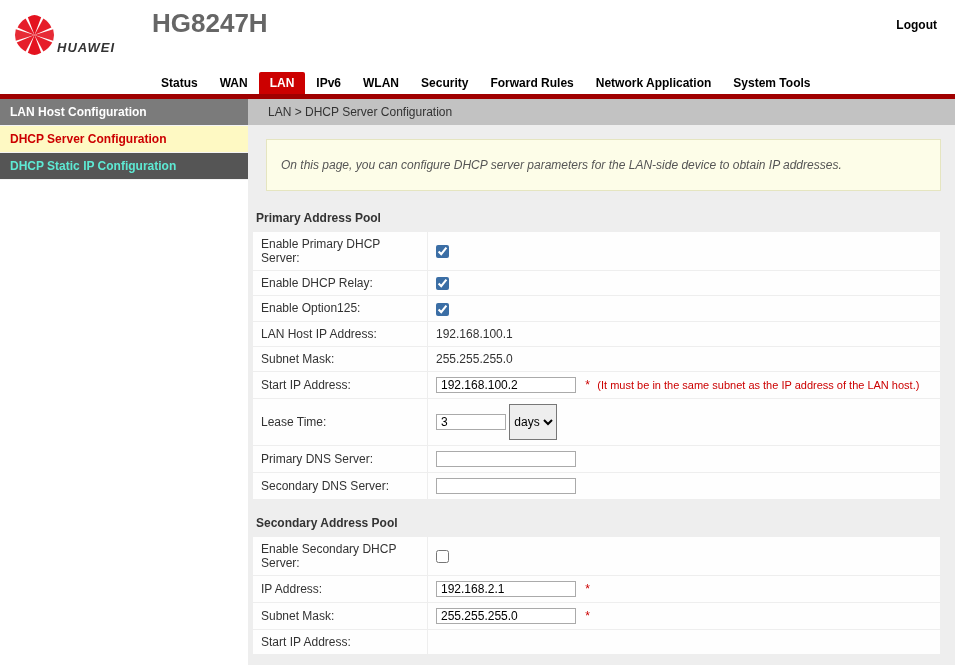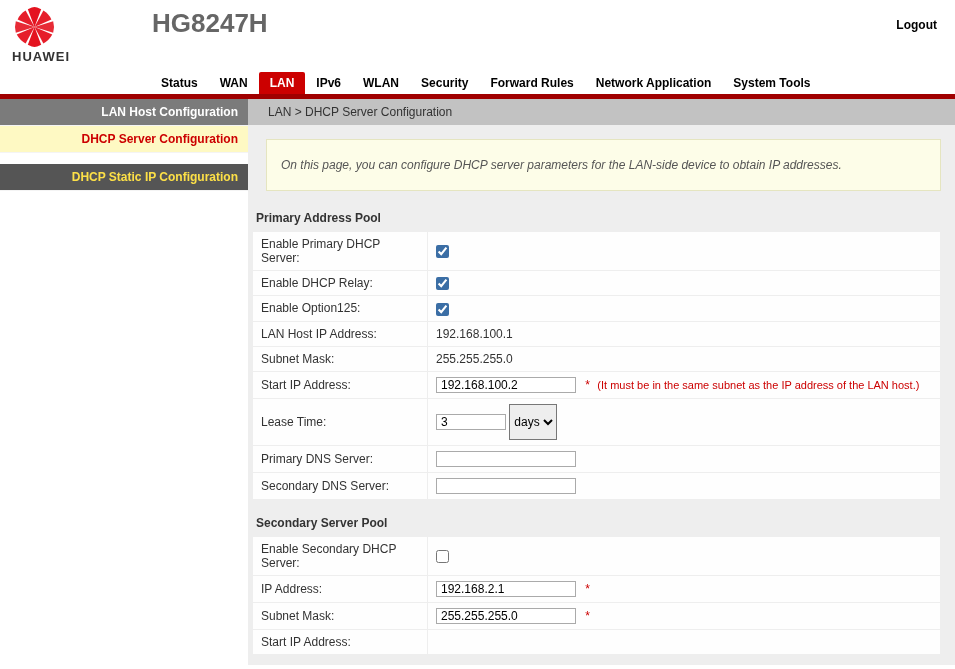--- a/index.html
+++ b/index.html
@@ -1,40 +1,40 @@
 <!DOCTYPE html>
 <html><head>
 <meta charset="utf-8">
 <style>
   * { box-sizing: border-box; margin: 0; padding: 0; }
   body { font-family: Arial, Helvetica, sans-serif; font-size: 12px; color: #333; background: #fff; width: 955px; }
   
   
   .header { display: flex; align-items: center; height: 70px; padding: 0 12px; background: #fff; position: relative; }
-  .logo-block { display: flex; flex-direction: column; align-items: flex-start; width: 120px; }
+  .logo-block { display: flex; flex-direction: row; align-items: flex-end; width: 120px; font-style: italic; }
   .logo-svg { width: 45px; height: 40px; }
   .logo-text { color: #333; font-weight: bold; font-size: 13px; letter-spacing: 1px; margin-top: 2px; }
   .model { font-size: 26px; font-weight: bold; color: #666; margin-left: 20px; align-self: flex-start; margin-top: 8px; }
   .logout { position: absolute; right: 18px; top: 18px; font-weight: bold; font-size: 12px; color: #000; cursor: pointer; }
   
   
   .main-nav { display: flex; align-items: flex-end; height: 24px; padding-left: 150px; gap: 0; background: #fff; }
   .nav-item { padding: 4px 11px 4px; font-weight: bold; font-size: 12px; color: #000; cursor: pointer; }
   .nav-item.active { background: #c00; color: #fff; border-radius: 2px 2px 0 0; }
   
   
   .red-bar { height: 5px; background: #a00000; }
   
   
   .body-wrap { display: flex; }
   .sidebar { width: 248px; background: #fff; }
-  .sidebar-item { padding: 6px 10px; font-size: 12px; font-weight: bold; cursor: pointer; border-bottom: 1px solid #f4f4f4; text-align: right; }
+  .sidebar-item { padding: 6px 10px; font-size: 12px; font-weight: bold; cursor: pointer; border-bottom: 1px solid #f4f4f4; }
   .sidebar-item.dark { background: #7b7b7b; color: #fff; }
   .sidebar-item.selected { background: #fef9c3; color: #c00; }
-  .sidebar-item.darker { background: #555; color: #fde047; margin-top: 11px; }
+  .sidebar-item.darker { background: #555; color: #5eead4; }
   
   .content { flex: 1; background: #eee; }
   
   
   .breadcrumb { background: #c2c2c2; color: #333; font-size: 12px; padding: 6px 20px; }
   
   
   .info-box { background: #fdfde8; border: 1px solid #e5e5c0; margin: 14px 14px 14px 18px; padding: 18px 14px; font-size: 12px; color: #555; font-style: italic; }
   
   
@@ -155,21 +155,21 @@
           <td class="label-cell">Secondary DNS Server:</td>
           <td class="value-cell">
             <input type="text" class="ip-input" value="" style="">
           </td>
         </tr>
       </tbody>
         </table>
     </div>
 
     <div class="form-section">
-      <div class="section-heading">Secondary Server Pool</div>
+      <div class="section-heading">Secondary Address Pool</div>
       <table class="form">
         <tbody>
             <tr>
           <td class="label-cell">Enable Secondary DHCP Server:</td>
           <td class="value-cell"><input type="checkbox" style=""></td>
         </tr>
         <tr>
           <td class="label-cell">IP Address:</td>
           <td class="value-cell">
             <input type="text" class="ip-input" value="192.168.2.1" style="">

